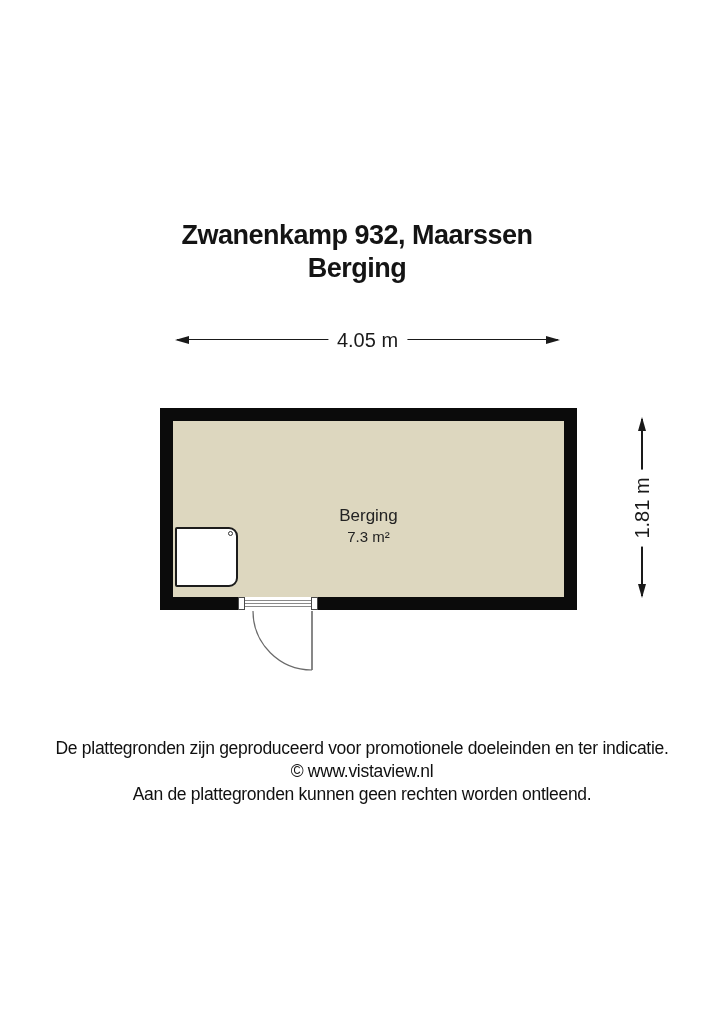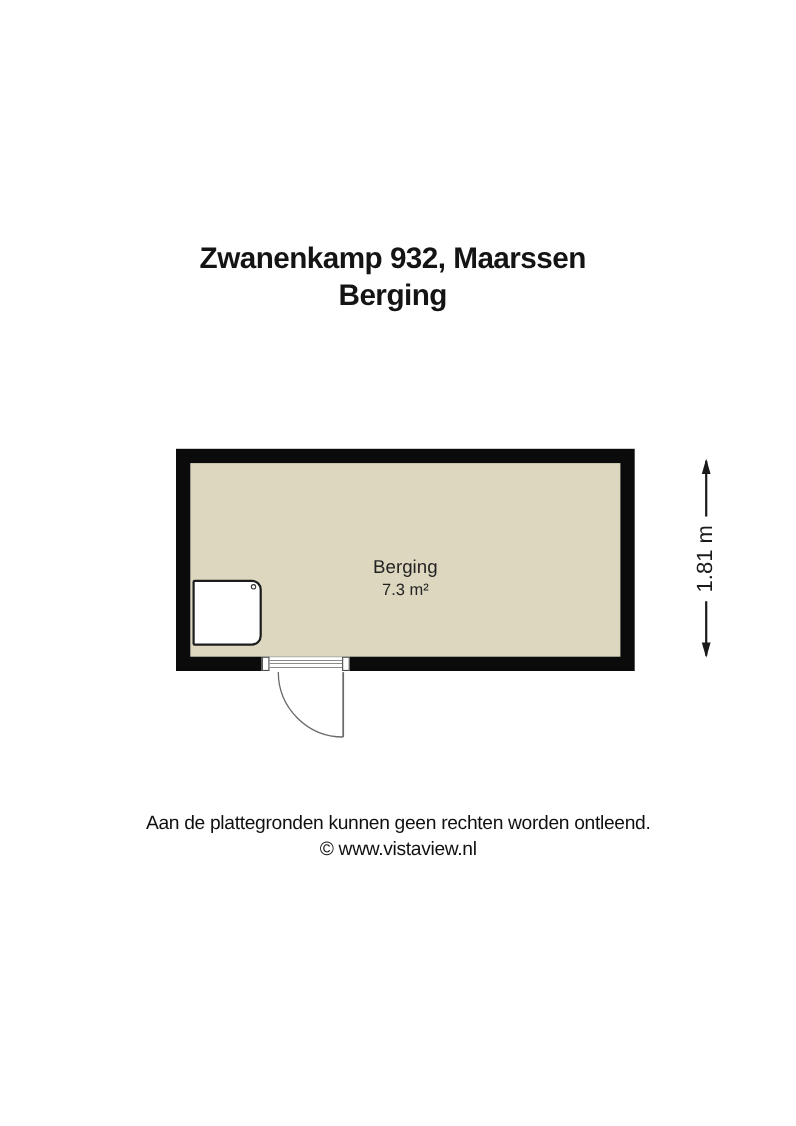--- a/index.html
+++ b/index.html
@@ -234,20 +234,26 @@
 </head>
 <body>
 
 <div class="canvas">
 
   <div class="title-block">
     <div>Zwanenkamp 932, Maarssen</div>
     <div>Berging</div>
   </div>
 
+  <div class="dim-h">
+    <div class="line"></div>
+    <div class="arrow-left"></div>
+    <div class="arrow-right"></div>
+    <div class="label">4.05 m</div>
+  </div>
 
   <div class="plan">
     <div class="floor">
       <div class="room-label">
         <div class="room-name">Berging</div>
         <div class="room-meta">7.3 m²</div>
       </div>
     </div>
 
     <div class="fixture">
@@ -267,17 +273,18 @@
   </div>
 
   <div class="dim-v">
     <div class="line"></div>
     <div class="arrow-up"></div>
     <div class="arrow-down"></div>
     <div class="label">1.81 m</div>
   </div>
 
   <div class="footer">
+    <div>De plattegronden zijn geproduceerd voor promotionele doeleinden en ter indicatie.</div>
+    <div>© www.vistaview.nl</div>
     <div>Aan de plattegronden kunnen geen rechten worden ontleend.</div>
-    <div>© www.vistaview.nl</div>
   </div>
 
 </div>
 
 </body></html>

